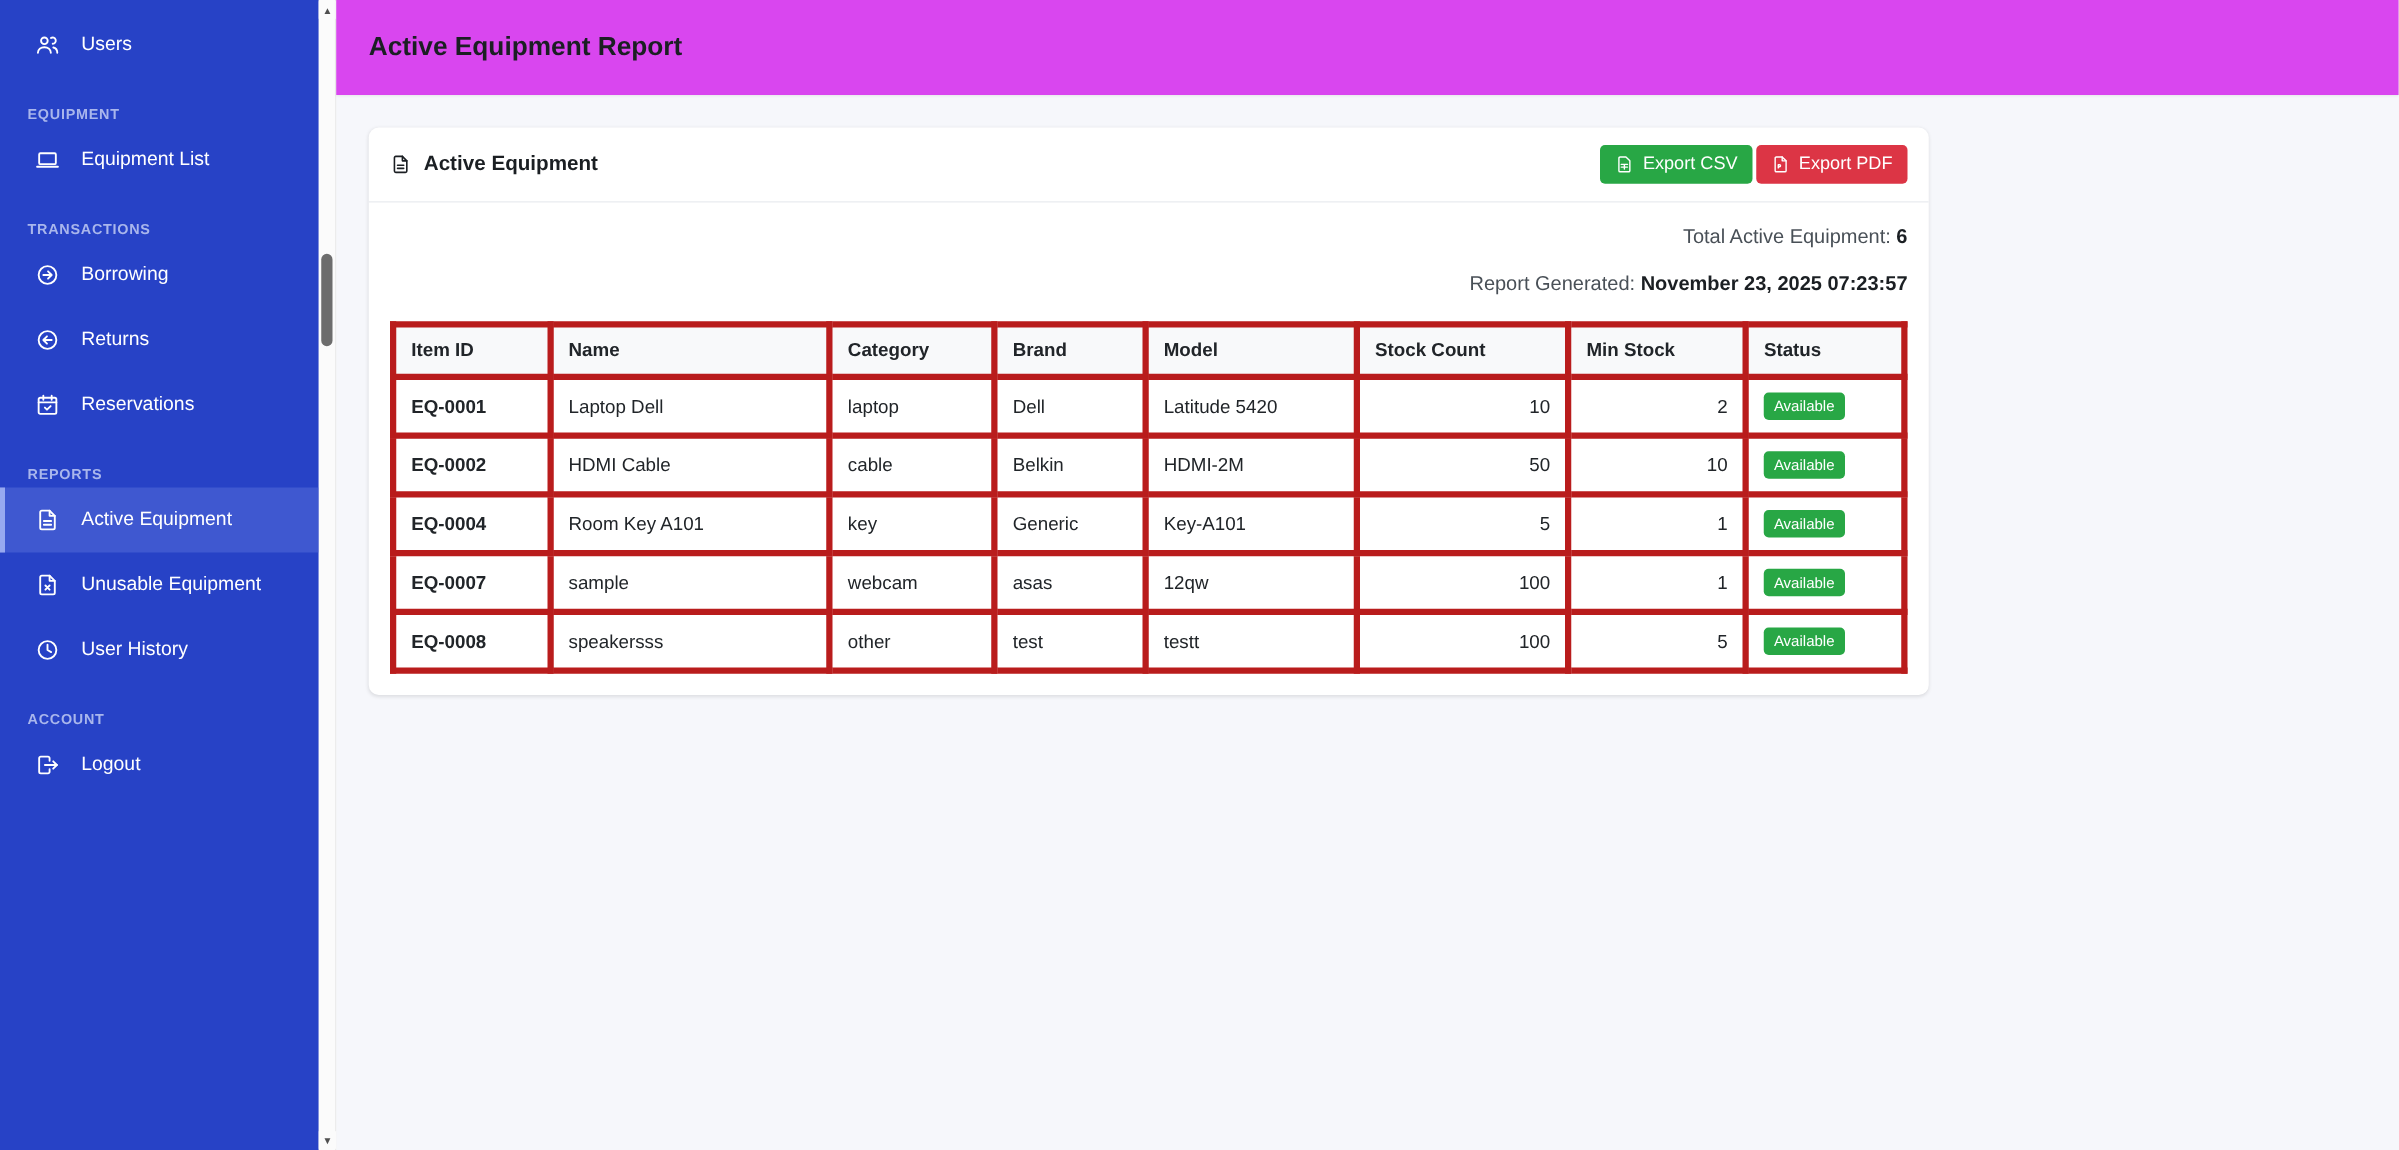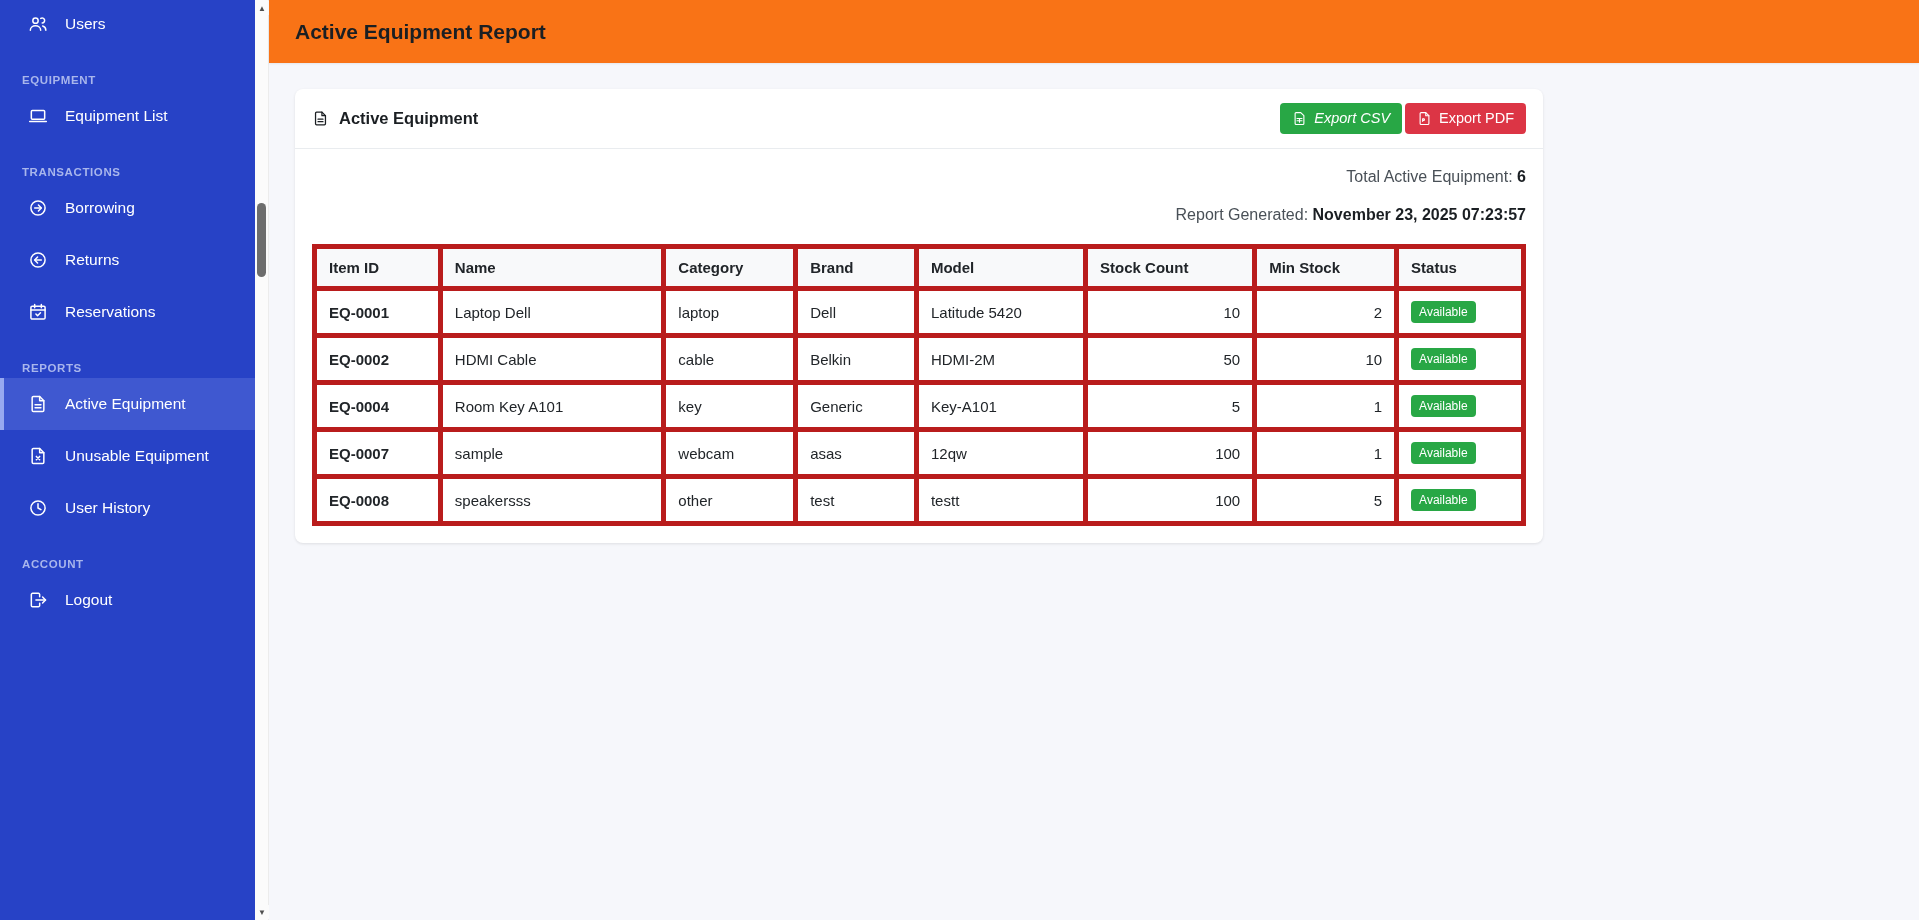--- a/index.html
+++ b/index.html
@@ -6,21 +6,21 @@
   html, body { margin: 0; padding: 0; }
   body {
     width: 1919px; height: 920px; overflow: hidden;
     font-family: "Liberation Sans", "DejaVu Sans", sans-serif;
     color: #212529; display: flex; background: #f6f7fb;
   }
 
   
   .sidebar {
     width: 255px; flex-shrink: 0; background: #2742c6; color: #fff;
-    height: 920px; overflow: hidden; padding-top: 4px;
+    height: 920px; overflow: hidden; padding-top: 16px;
   }
   .nav-list { margin-top: -6px; }
   .nav-item {
     height: 52px; display: flex; align-items: center; gap: 17px;
     padding: 0 24px; font-size: 15.5px; cursor: pointer; color: #fff;
     border-left: 4px solid transparent;
   }
   .nav-item .icon { width: 20px; height: 20px; display: inline-flex; flex-shrink: 0; }
   .nav-item .icon svg { width: 20px; height: 20px; }
   .nav-item.active {
@@ -44,21 +44,21 @@
   .scroll-arrow.up { top: 1px; }
   .scroll-arrow.down { bottom: 1px; }
   .scroll-thumb {
     position: absolute; left: 2px; top: 203px; width: 9px; height: 74px;
     background: #6d6d6d; border-radius: 5px; cursor: grab;
   }
 
   
   .main { flex: 1; display: flex; flex-direction: column; height: 920px; background: #f6f7fb; }
   .topbar {
-    background: #f97316; height: 63px; flex-shrink: 0; display: flex; align-items: center;
+    background: #d946ef; height: 76px; flex-shrink: 0; display: flex; align-items: center;
     padding: 0 26px; box-shadow: 0 1px 2px rgba(0,0,0,0.07); position: relative; z-index: 2;
   }
   .topbar h1 { margin: 0; font-size: 21px; font-weight: 700; color: #1b1f23; }
 
   .content { padding: 26px; flex: 1; overflow: hidden; }
 
   .card {
     background: #fff; width: 1248px; border-radius: 8px;
     box-shadow: 0 1px 3px rgba(0,0,0,0.1); overflow: hidden;
   }
@@ -71,21 +71,21 @@
   .card-title .icon svg { width: 17px; height: 17px; }
 
   .btn-group { display: flex; gap: 3px; }
   .btn {
     display: inline-flex; align-items: center; gap: 7px; border: none; cursor: pointer;
     color: #fff; font-size: 14.5px; font-family: inherit; padding: 8px 12px; border-radius: 4px;
     line-height: 1;
   }
   .btn .btn-icon { width: 15px; height: 15px; display: inline-flex; }
   .btn .btn-icon svg { width: 15px; height: 15px; }
-  .btn-success { background: #28a745; font-style: italic; }
+  .btn-success { background: #28a745; }
   .btn-danger  { background: #dc3545; }
 
   .card-body { padding: 17px; }
   .summary { margin: 2px 0 20px; font-size: 16px; color: #495057; text-align: right; }
   .summary strong { color: #1b1f23; font-weight: 700; }
 
   table.report {
     width: 100%; border-collapse: collapse; font-size: 15px; color: #212529;
   }
   .report th, .report td {

